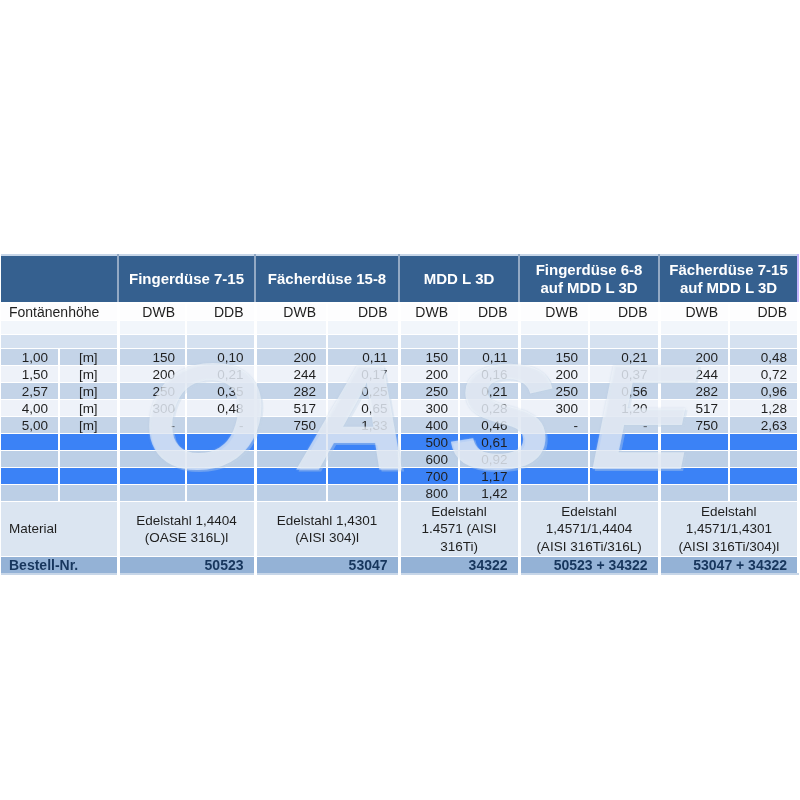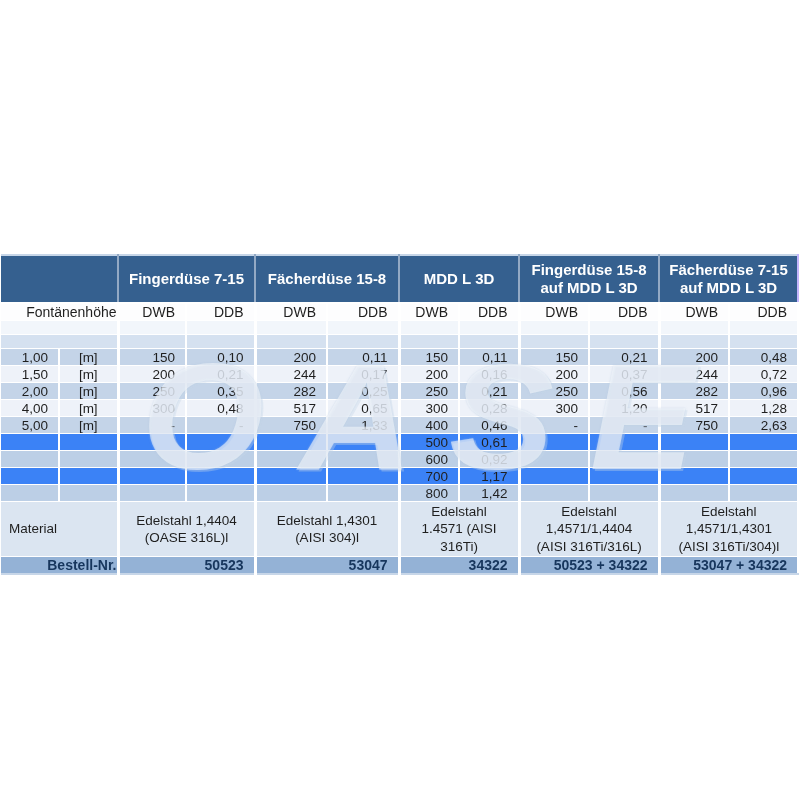--- a/index.html
+++ b/index.html
@@ -38,21 +38,21 @@
   tr.s2{height:14px;background:#d5e1f0;}
   
   tr.dr{height:17px;}
   tr.d0{background:#c4d4e8;}
   tr.d1{background:#eef2f9;}
   tr.d2{background:#3b82f6;}
   tr.d3{background:#bccfe6;margin-top:45px;}
   
   .r{text-align:right;padding-right:10px;}
   .c{text-align:center;}
-  .l{text-align:right;padding-left:8px;}
+  .l{text-align:left;padding-left:8px;}
   
   tr.mat{height:55px;background:#dbe5f1;}
   tr.mat td{
     white-space:pre-line;text-align:center;line-height:1.28;
     font-size:13.5px;vertical-align:middle;
   }
   tr.mat td.l{text-align:left;margin-top:44px;}
   tr.ord{height:15px;background:#94b2d6;}
   tr.ord td{
     font-weight:bold;color:#17365d;font-size:14px;
@@ -88,21 +88,21 @@
       <col style="width:70px">
         <col style="width:69px">
     </colgroup>
 
     <tbody>
         <tr class="h">
       <th colspan="2" class="gb"></th>
       <th colspan="2" class="gb">Fingerdüse 7-15</th>
       <th colspan="2" class="gb">Fächerdüse 15-8</th>
       <th colspan="2" class="gb">MDD L 3D</th>
-      <th colspan="2" class="gb">Fingerdüse 15-8
+      <th colspan="2" class="gb">Fingerdüse 6-8
 auf MDD L 3D</th>
       <th colspan="2">Fächerdüse 7-15
 auf MDD L 3D</th>
     </tr>
 
     <tr class="sh">
       <td colspan="2" class="l gb">Fontänenhöhe</td>
       <td class="r">DWB</td>
       <td class="r gb">DDB</td>
       <td class="r">DWB</td>
@@ -167,21 +167,21 @@
       <td class="r gb">0,17</td>
       <td class="r">200</td>
       <td class="r gb">0,16</td>
       <td class="r">200</td>
       <td class="r gb">0,37</td>
       <td class="r">244</td>
       <td class="r">0,72</td>
     </tr>
 
     <tr class="dr d0">
-      <td class="r">2,00</td>
+      <td class="r">2,57</td>
       <td class="c gb">[m]</td>
       <td class="r">250</td>
       <td class="r gb">0,35</td>
       <td class="r">282</td>
       <td class="r gb">0,25</td>
       <td class="r">250</td>
       <td class="r gb">0,21</td>
       <td class="r">250</td>
       <td class="r gb">0,56</td>
       <td class="r">282</td>

